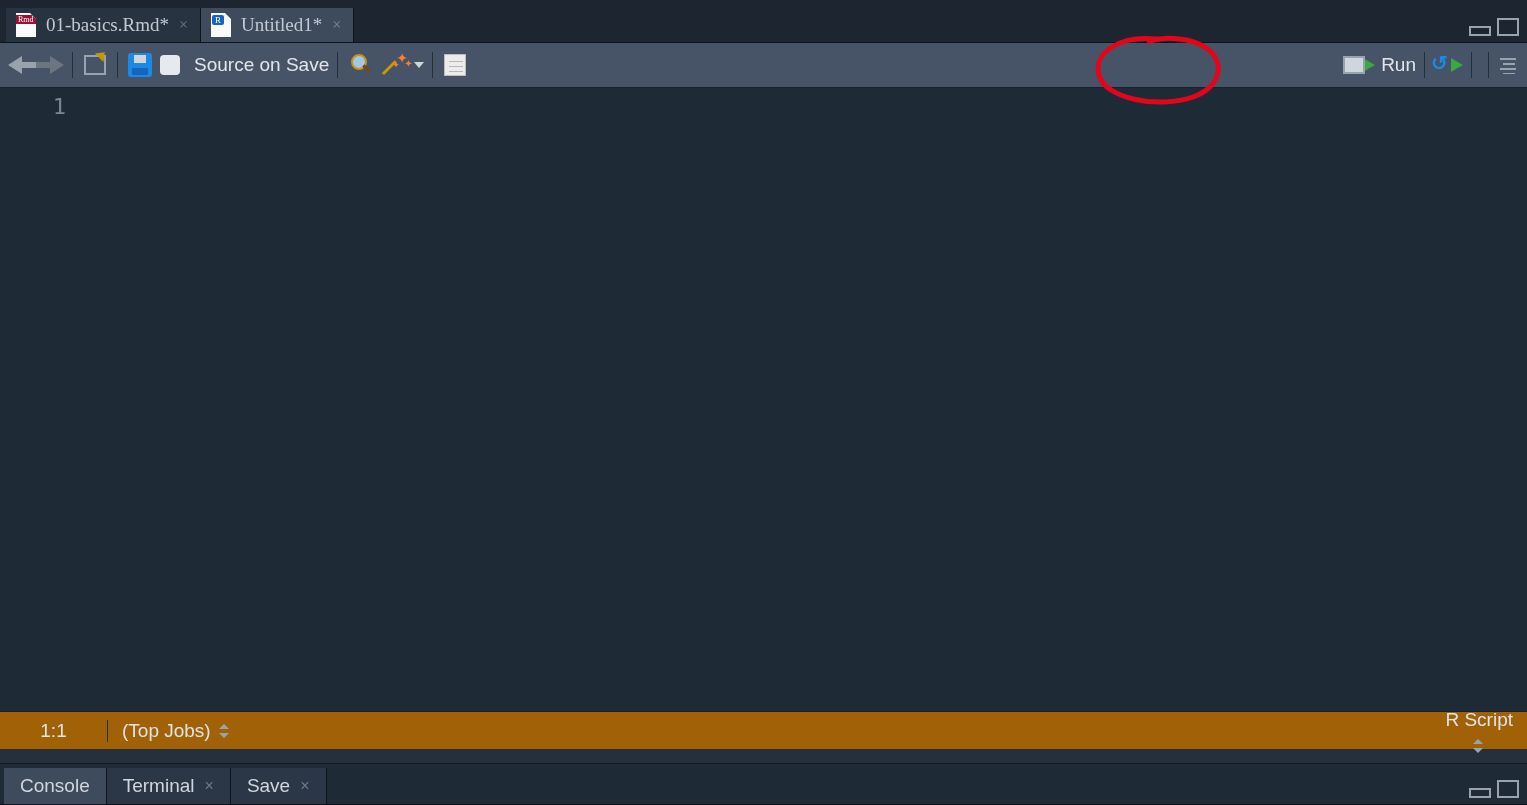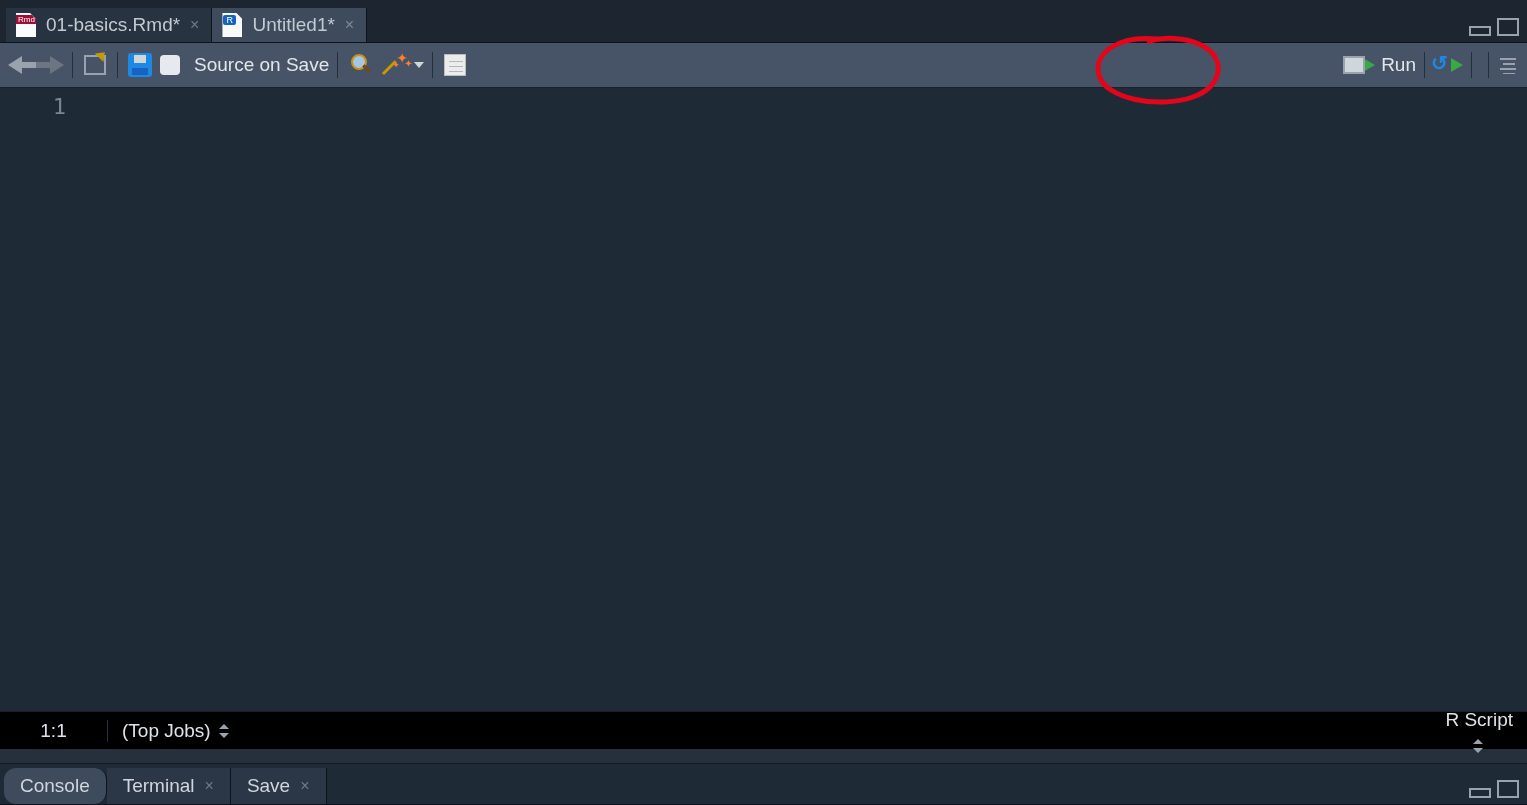--- a/index.html
+++ b/index.html
@@ -29,20 +29,21 @@
   .tab {
     display: flex;
     align-items: center;
     height: 34px;
     margin-top: 25px;
     padding: 0 12px 0 10px;
     color: #c3c9d0;
     font-size: 19px;
     border-right: 1px solid #0f141b;
     cursor: pointer;
+    font-family: Liberation Serif, serif;
   }
   .tab.inactive { background: #283341; }
   .tab.active   { background: #3d4b5d; }
   .tab .doc-icon {
     width: 20px; height: 24px;
     margin-right: 10px;
     position: relative;
   }
   .doc-icon.rmd {
     background: #fafafa;
@@ -238,21 +239,21 @@
     display:inline-block;width:1px;height:24px;background:#fff;
     vertical-align:middle;margin-right:1px;
   }
 
   
   
   
   .statusbar {
     display:flex; align-items:center;
     height: 38px;
-    background:#000000;
+    background:#a16207;
     color:#dfe3e8;
     font-size:19px;
     border-top:1px solid #1a212b;
   }
   .sb-pos  { width:108px; text-align:center; border-right:1px solid #22303e; }
   .sb-scope{ padding:0 14px; display:flex; align-items:center; gap:8px; cursor:pointer; }
   .sb-spacer{flex:1;}
   .sb-lang { padding:0 14px; display:flex; align-items:center; gap:8px; cursor:pointer;flex-direction:column; }
   .ud-caret{
     display:inline-block;width:12px;height:14px;position:relative;
@@ -279,21 +280,21 @@
     border-bottom:1px solid #0f141b;
     padding-left:4px;
     position:relative;
   }
   .btab{
     display:flex;align-items:center;height:36px;margin-top:6px;
     padding:0 16px;font-size:19px;color:#d1d6dc;
     border-right:1px solid #0f141b;
     cursor:pointer;
   }
-  .btab.active{ background:#3d4b5d;border-radius:12px; }
+  .btab.active{ background:#3d4b5d; }
   .btab.inactive{ background:#2b3646; }
   .btab .close-x{ margin-left:10px; color:#6e7a89; font-size:16px; }
 </style>
 </head>
 <body>
 
 <div class="shell">
 
   <div class="top-tabs">
     <div class="tab inactive">

